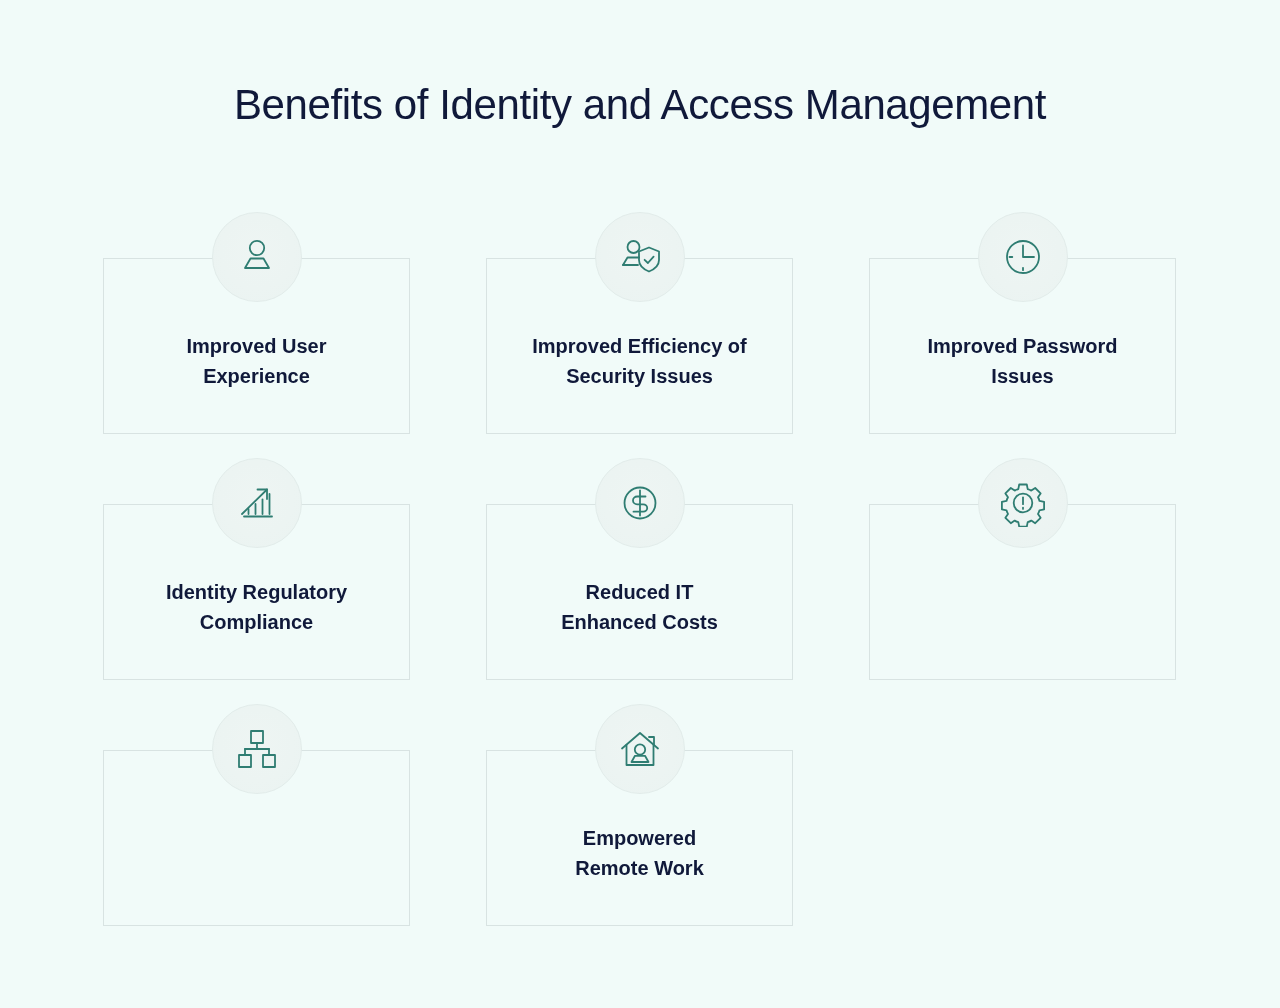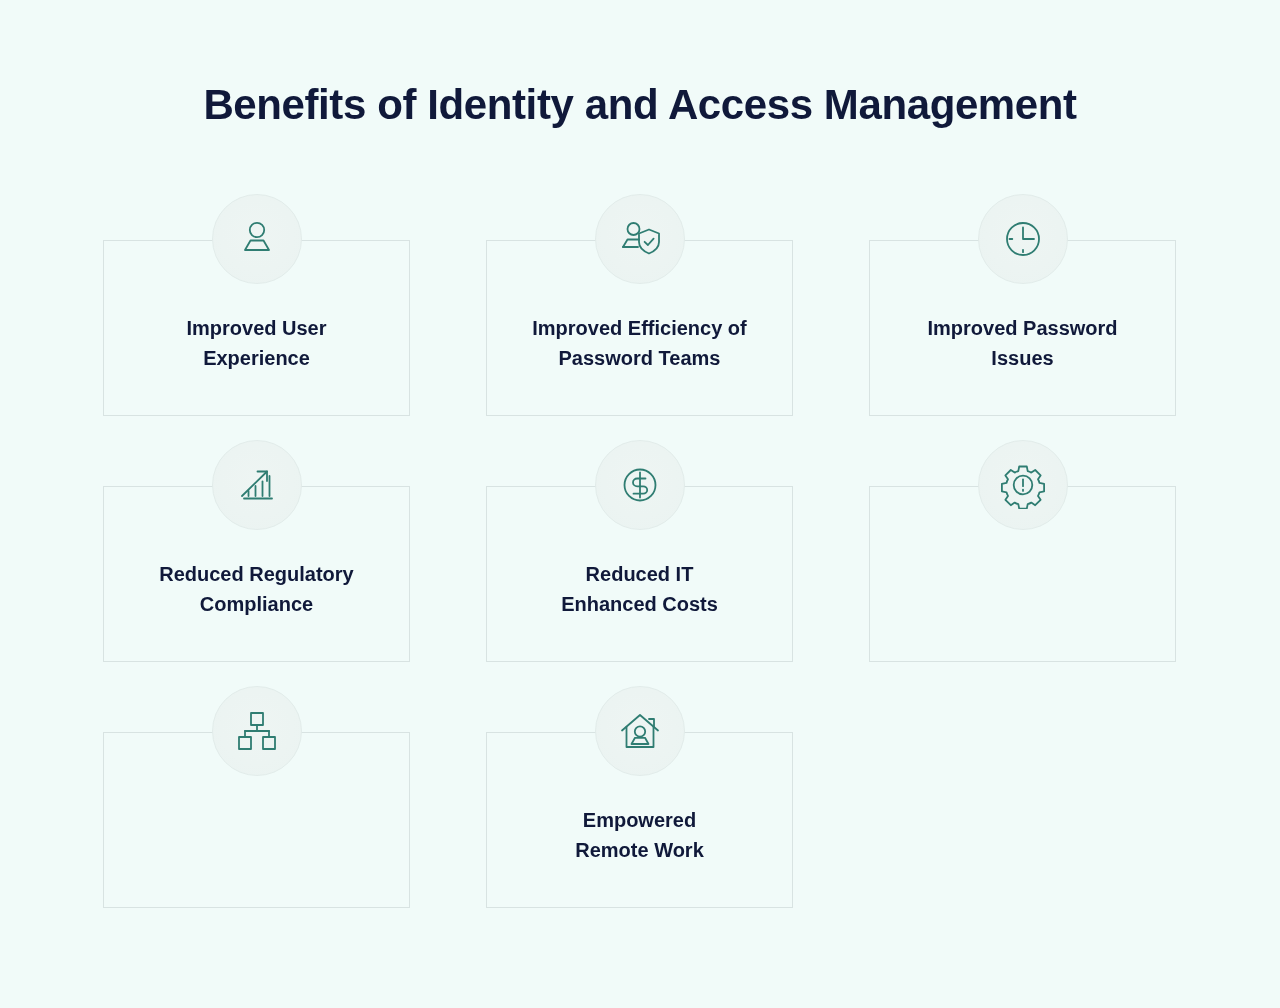--- a/index.html
+++ b/index.html
@@ -20,28 +20,28 @@
     position: relative;
     box-sizing: border-box;
   }
   .page-title {
     position: absolute;
     top: 80px;
     left: 0;
     width: 1280px;
     text-align: center;
     font-size: 42px;
-    font-weight: bold;
+    font-weight: normal;
     color: #10193a;
     letter-spacing: -0.4px;
     line-height: 1.2;
   }
   .grid {
     position: absolute;
-    top: 240px;
+    top: 258px;
     left: 103px;
     width: 1075px;
     display: grid;
     grid-template-columns: repeat(3, 307px);
     grid-template-rows: repeat(3, 176px);
     column-gap: 76px;
     row-gap: 70px;
   }
   .card {
     position: relative;
@@ -106,21 +106,21 @@
       <div class="icon-badge">
         <svg width="48" height="46" viewBox="0 0 48 46" fill="none" stroke="#2f7d72" stroke-width="1.8" stroke-linejoin="round" stroke-linecap="round">
           <circle cx="17.5" cy="13" r="6"></circle>
           <path d="M7 31 L11.5 23.5 L23 23.5"></path>
           <path d="M7 31 L22 31"></path>
           <path d="M33 13.5 L43 17.5 V26 C43 31.5 38.6 35.2 33 37.5 C27.4 35.2 23 31.5 23 26 V17.5 Z"></path>
           <path d="M28.6 25.8 L31.9 29 L37.6 22.6"></path>
         </svg>
       </div>
       <div class="card-label">Improved Efficiency of
-Password Teams</div>
+Security Issues</div>
     </div>
 
     <div class="card">
       <div class="icon-badge">
         <svg width="46" height="46" viewBox="0 0 46 46" fill="none" stroke="#2f7d72" stroke-width="1.8" stroke-linejoin="round" stroke-linecap="round">
           <circle cx="23" cy="23" r="16"></circle>
           <path d="M23 11.5 V23 H34"></path>
           <path d="M9.5 23 H12.3"></path>
           <path d="M23 33.8 V36.2"></path>
         </svg>
@@ -134,21 +134,21 @@
         <svg width="46" height="46" viewBox="0 0 46 46" fill="none" stroke="#2f7d72" stroke-width="1.8" stroke-linejoin="round" stroke-linecap="round">
           <path d="M8 34 L33 9.5"></path>
           <path d="M23.5 9.5 H33 V19"></path>
           <path d="M14.5 34 V29"></path>
           <path d="M21.5 34 V24"></path>
           <path d="M28.5 34 V19.5"></path>
           <path d="M35.5 34 V14"></path>
           <path d="M10 36.5 H38"></path>
         </svg>
       </div>
-      <div class="card-label">Reduced Regulatory
+      <div class="card-label">Identity Regulatory
 Compliance</div>
     </div>
 
 
     <div class="card">
       <div class="icon-badge">
         <svg width="46" height="46" viewBox="0 0 46 46" fill="none" stroke="#2f7d72" stroke-width="1.8" stroke-linejoin="round" stroke-linecap="round">
           <circle cx="23" cy="23" r="15.5"></circle>
           <path d="M23 10.5 V35.5"></path>
           <path d="M28.5 16.5 H20.2 C17.9 16.5 16 18.2 16 20.4 C16 22.6 17.9 24.3 20.2 24.3 H26.2 C28.5 24.3 30.2 25.9 30.2 28 C30.2 30.1 28.5 31.7 26.2 31.7 H16.5"></path>

